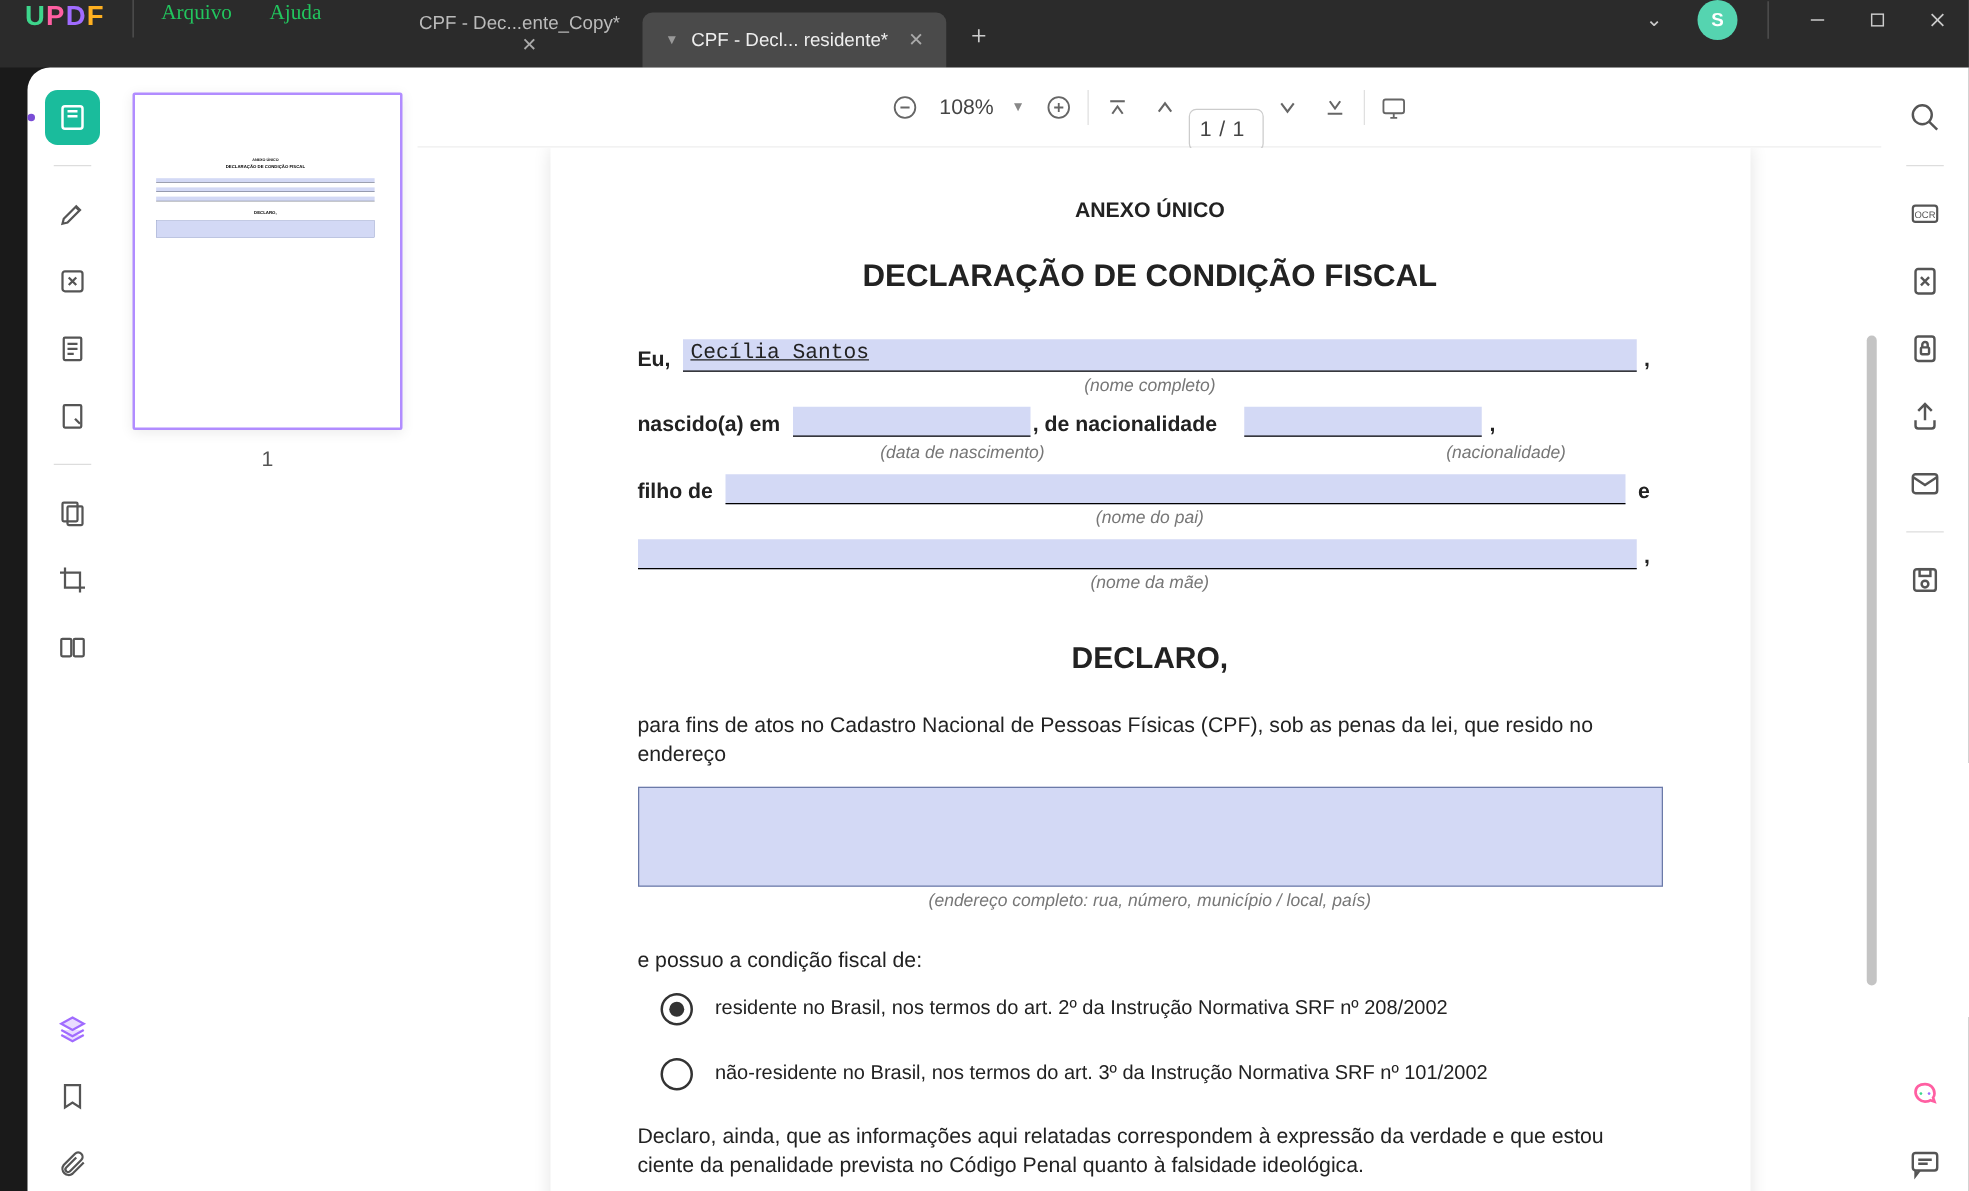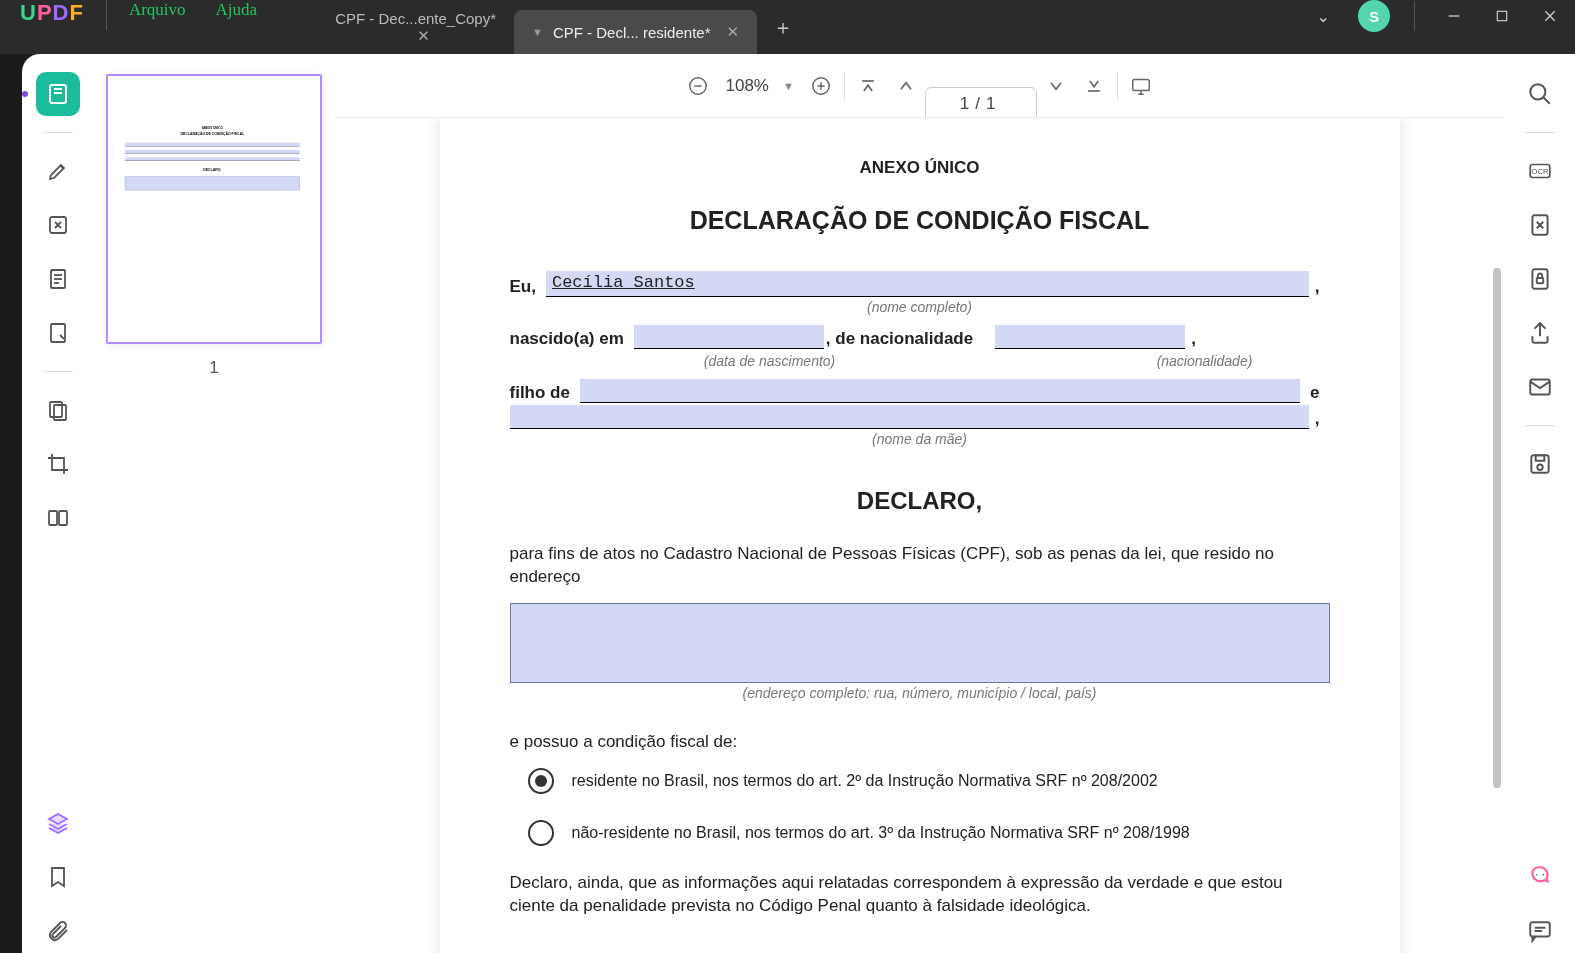--- a/index.html
+++ b/index.html
@@ -42,21 +42,21 @@
   .thumb-num { text-align:center; font-size:17px; color:#555; margin-top:14px; }
 
   
   .docarea { flex:1; display:flex; flex-direction:column; min-width:0; }
 
   
   .toptool { height:64px; display:flex; align-items:center; justify-content:center; gap:0; border-bottom:1px solid #eee; }
   .tbtn { width:38px; height:38px; display:flex; align-items:center; justify-content:center; color:#666; cursor:pointer; border-radius:6px; }
   .zoom { font-size:17px; color:#444; padding:0 8px; display:flex; align-items:center; gap:6px; }
   .zoom .dd { font-size:11px; color:#888; margin-left:8px; cursor:pointer; }
-  .pagebox { border:1px solid #ccc; border-radius:6px; padding:6px 34px; font-size:17px; color:#444; letter-spacing:6px;margin-top:36px; }
+  .pagebox { border:1px solid #ccc; border-radius:6px; padding:6px 8px; font-size:17px; color:#444; letter-spacing:6px;margin-top:36px; }
   .tt-sep { width:1px; height:28px; background:#e0e0e0; margin:0 4px; }
 
   
   .pageview { flex:1; overflow:auto; background:#fff; display:flex; justify-content:center; padding:0 20px; position:relative; }
   .page-scroll-track { position:absolute; right:4px; top:30px; bottom:30px; width:10px; }
   .page-scroll-thumb { position:absolute; right:0; top:120px; width:8px; height:520px; background:#c4c4c4; border-radius:4px; }
   .page { width:960px; background:#fff; box-shadow:0 0 14px rgba(0,0,0,0.12); padding:40px 70px; font-size:16px; color:#222; min-height:1100px; }
 
   .page .annex { text-align:center; font-weight:700; font-size:17px; margin-bottom:28px; }
   .page .title { text-align:center; font-weight:800; font-size:25px; margin-bottom:36px; }
@@ -292,41 +292,42 @@
         <div style="display:flex">
           <div class="hint" style="flex:0 0 300px;margin-left:110px">(data de nascimento)</div>
           <div class="hint" style="flex:1;margin-left:160px">(nacionalidade)</div>
         </div>
 
         <div class="row">
           <span class="lab">filho de</span>
           <div class="fill small"></div>
           <span class="lab" style="padding-left:10px">e</span>
         </div>
+        <div class="hint">(nome do pai)</div>
 
         <div class="row">
           <div class="fill small"></div>
           <span class="lab" style="padding-left:6px">,</span>
         </div>
         <div class="hint">(nome da mãe)</div>
 
         <div class="declaro">DECLARO,</div>
         <div class="para">para fins de atos no Cadastro Nacional de Pessoas Físicas (CPF), sob as penas da lei, que resido no endereço</div>
         <div class="addrbox"></div>
         <div class="hint">(endereço completo: rua, número, município / local, país)</div>
 
         <div class="para" style="margin-top:30px">e possuo a condição fiscal de:</div>
 
         <div class="optrow">
           <div class="radio sel"></div>
           <span>residente no Brasil, nos termos do art. 2º da Instrução Normativa SRF nº 208/2002</span>
         </div>
         <div class="optrow">
           <div class="radio"></div>
-          <span>não-residente no Brasil, nos termos do art. 3º da Instrução Normativa SRF nº 208/1998</span>
+          <span>não-residente no Brasil, nos termos do art. 3º da Instrução Normativa SRF nº 101/2002</span>
         </div>
 
         <div class="para">Declaro, ainda, que as informações aqui relatadas correspondem à expressão da verdade e que estou ciente da penalidade prevista no Código Penal quanto à falsidade ideológica.</div>
 
       </div>
     </div>
   </div>
 
   <div class="righttools">
     <div class="rt-btn">

